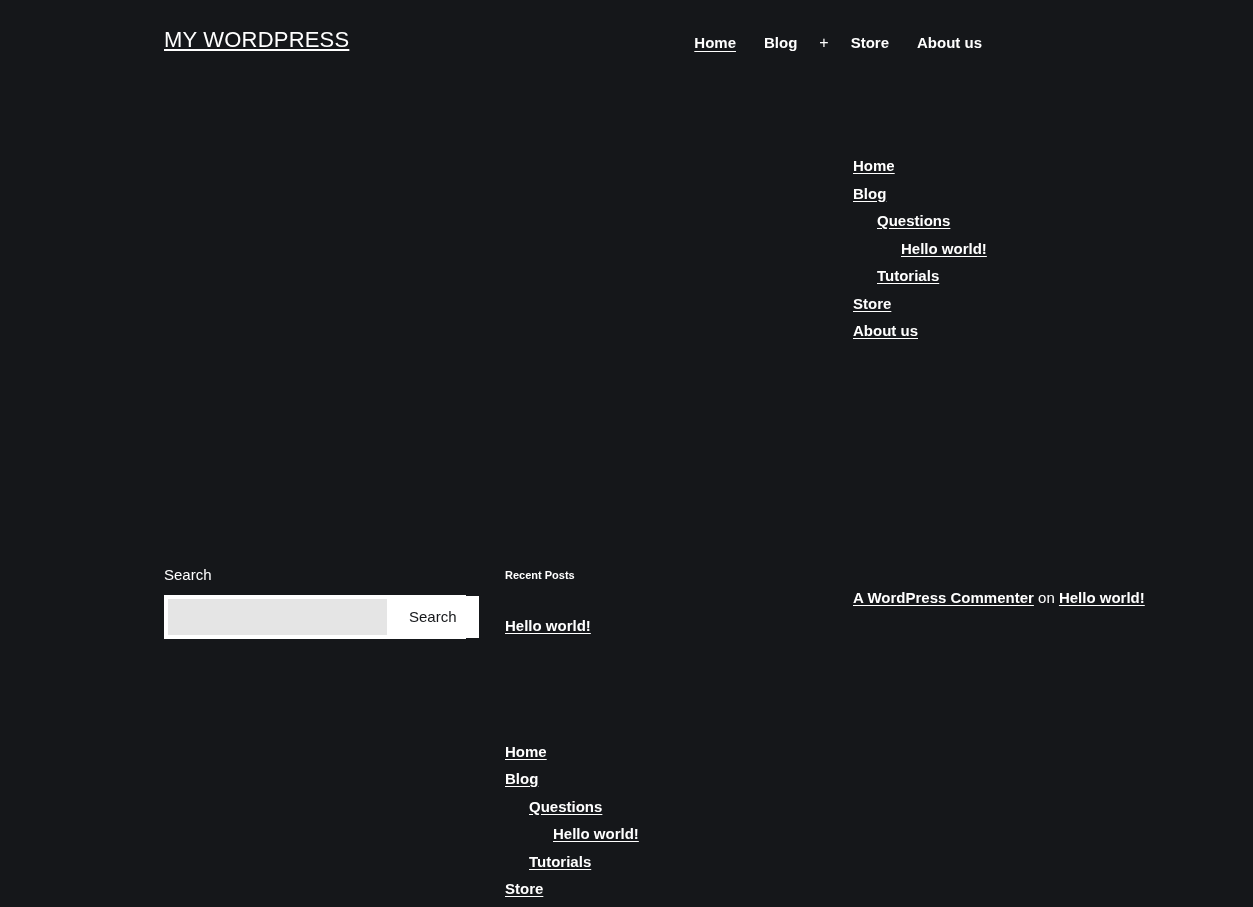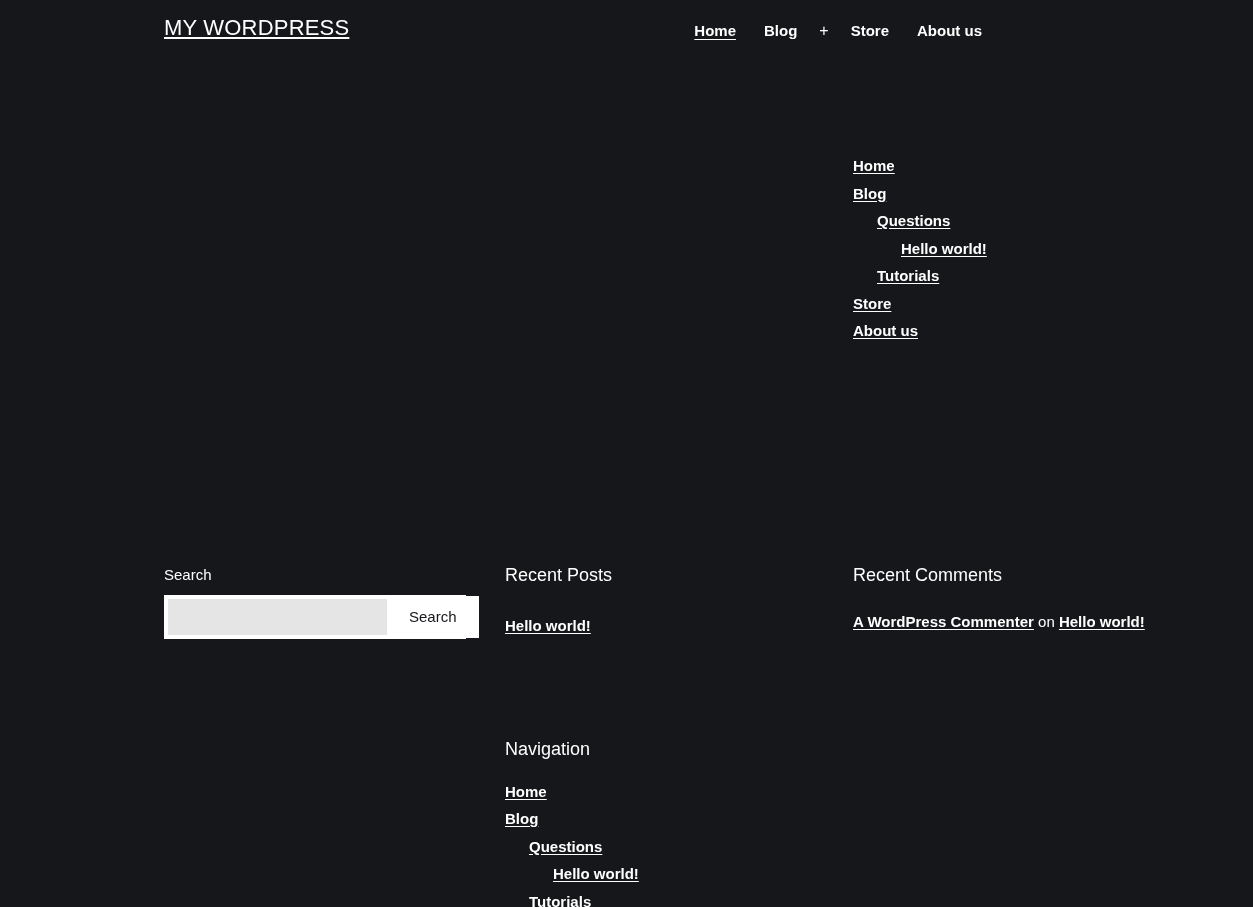--- a/index.html
+++ b/index.html
@@ -15,21 +15,21 @@
     color: #ffffff;
     font-family: "Liberation Sans", sans-serif;
     -webkit-font-smoothing: antialiased;
   }
 
   a { color: #ffffff; text-decoration: underline; text-underline-offset: 2px; font-weight: bold; }
 
   
   .site-header {
     position: absolute;
-    top: 0; left: 0;
+    top: 12px; left: 0;
     width: 1095px;
     height: 62px;
     display: flex;
     align-items: center;
   }
   .site-title {
     position: absolute;
     left: 164px;
     top: 14px;
     font-size: 22px;
@@ -101,22 +101,22 @@
   }
   .widget-col {
     position: absolute;
     top: 16px;
   }
   .col-1 { left: 164px; width: 302px; }
   .col-2 { left: 505px; width: 310px; }
   .col-3 { left: 853px; width: 320px; }
 
   .widget-title {
-    font-size: 18px;
-    font-weight: 400;
+    font-size: 11px;
+    font-weight: 700;
     line-height: 22px;
     color: #ffffff;
     margin: 0 0 22px 0;
   }
   .widget-label {
     display: block;
     font-size: 15px;
     line-height: 22px;
     color: #ffffff;
     margin-bottom: 9px;
@@ -178,21 +178,21 @@
   .nav-widget ul { list-style: none; margin: 0; padding: 0; }
   .nav-widget ul ul { padding-left: 24px; }
   .nav-widget .nav-item-link {
     display: inline-block;
     font-size: 15px;
     line-height: 27.5px;
     color: #ffffff;
   }
 
   .recent-posts-list { margin-top: 26px; }
-  .recent-comments-list { margin-top: 11px; }
+  .recent-comments-list { margin-top: 20px; }
 </style>
 </head>
 <body>
 
 <header class="site-header">
   <a class="site-title" href="#">MY WORDPRESS</a>
 
   <nav class="primary-nav">
     <a class="nav-link current" href="#">Home</a>
     <a class="nav-link" href="#">Blog</a>
@@ -244,21 +244,20 @@
 
   <section class="widget-col col-2">
     <h2 class="widget-title">Recent Posts</h2>
     <ul class="widget-list recent-posts-list">
       <li>
         <a href="#">Hello world!</a>
       </li>
     </ul>
 
     <div class="nav-widget">
-      <h2 class="widget-title">Navigation</h2>
       <ul>
         <li>
           <a class="nav-item-link" href="#">Home</a>
         </li>
         <li>
           <a class="nav-item-link" href="#">Blog</a>
           <ul>
             <li>
               <a class="nav-item-link" href="#">Questions</a>
               <ul>
@@ -274,21 +273,20 @@
         </li>
         <li>
           <a class="nav-item-link" href="#">Store</a>
         </li>
 
       </ul>
     </div>
   </section>
 
   <section class="widget-col col-3">
-    <h2 class="widget-title">Recent Comments</h2>
     <ul class="widget-list recent-comments-list">
       <li class="comment-line">
         <a href="#">A WordPress Commenter</a><span class="sep">&nbsp;</span><span class="sep">on</span><span class="sep">&nbsp;</span><a href="#">Hello world!</a>
       </li>
     </ul>
   </section>
 
 </footer>
 
 </body></html>

